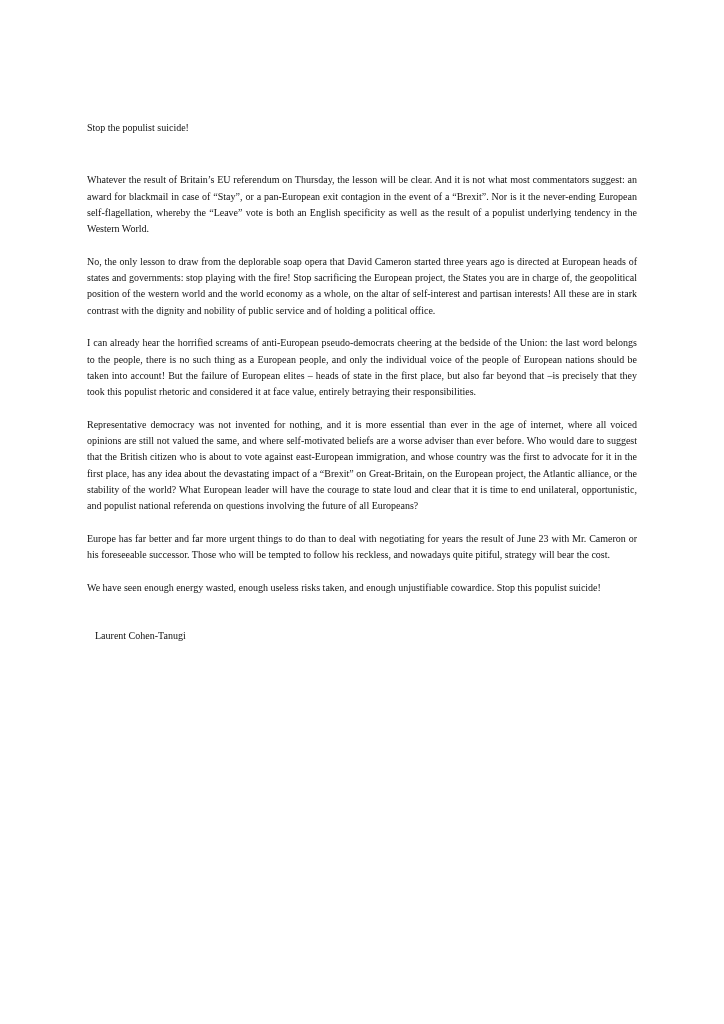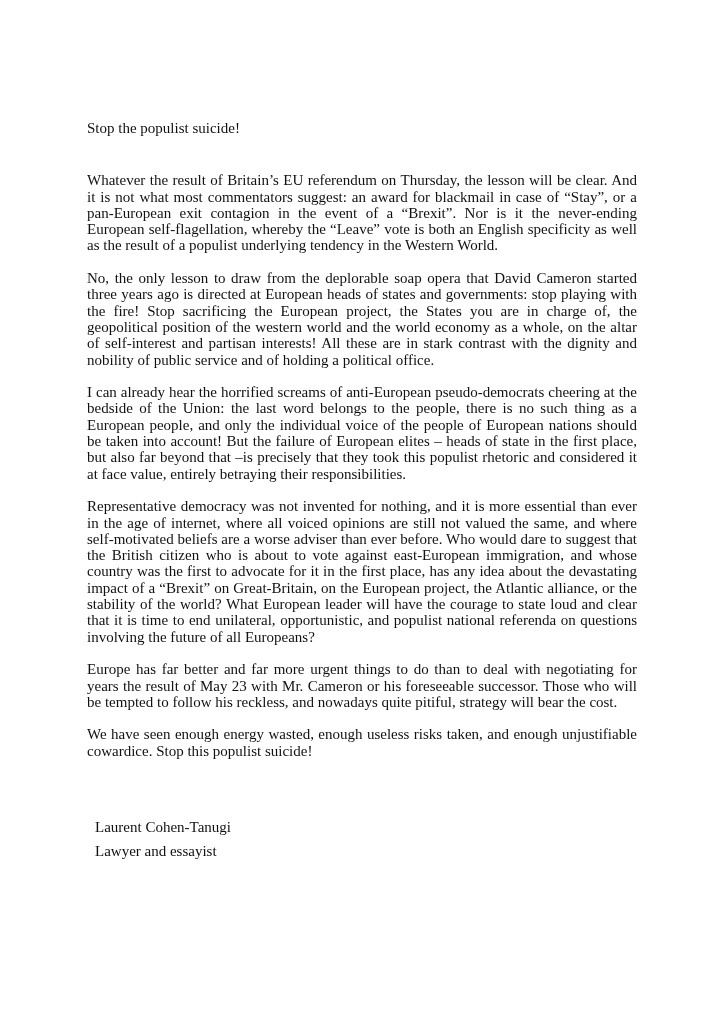--- a/index.html
+++ b/index.html
@@ -1,34 +1,33 @@
 <!DOCTYPE html>
 <html><head>
 <meta charset="utf-8">
 <style>
   html, body { margin: 0; padding: 0; background: #ffffff; }
   body { width: 724px; height: 1024px; position: relative; overflow: hidden; }
   .page {
     position: absolute; left: 87px; top: 120px; width: 550px;
     font-family: "Liberation Serif", "DejaVu Serif", serif;
-    font-size: 15px; line-height: 16.3px; color: #111;
+    font-size: 10px; line-height: 16.3px; color: #111;
   }
   .title { margin: 0 0 36px 0; }
   .para { margin: 0 0 16.3px 0; text-align: justify; }
-  .para.last { margin-bottom: 60px; }
+  .para.last { margin-bottom: 32px; }
   .sig { margin: 8px; }
 </style>
 </head>
 <body>
 
 <div class="page">
   <p class="title">Stop the populist suicide!</p>
   <p class="para">Whatever the result of Britain’s EU referendum on Thursday, the lesson will be clear. And it is not what most commentators suggest: an award for blackmail in case of “Stay”, or a pan-European exit contagion in the event of a “Brexit”. Nor is it the never-ending European self-flagellation, whereby the “Leave” vote is both an English specificity as well as the result of a populist underlying tendency in the Western World.</p>
   <p class="para">No, the only lesson to draw from the deplorable soap opera that David Cameron started three years ago is directed at European  heads of states and governments: stop playing with the fire! Stop sacrificing the European project, the States you are in charge of, the geopolitical position of the western world and the world economy as a whole, on the altar of self-interest and partisan interests! All these are in stark contrast with the dignity and nobility of public service and of holding a political office.</p>
   <p class="para">I can already hear the horrified screams of anti-European  pseudo-democrats cheering at the bedside of the Union: the last word belongs to the people, there is no such thing as a European people, and only the individual voice of  the people of European  nations should be taken  into account! But the failure of European elites – heads of state in the first place, but also far beyond that –is precisely that they took this populist rhetoric and considered it at face value, entirely betraying their responsibilities.</p>
   <p class="para">Representative democracy was not invented for nothing, and it is more essential than ever in the age of internet, where all voiced opinions are still not valued the same, and where self-motivated beliefs are a worse adviser than ever before. Who would dare to suggest that the British citizen who is about to vote against east-European immigration, and whose country was the first to advocate for it in the first place, has any idea about the devastating impact of a “Brexit” on Great-Britain, on the European project, the Atlantic alliance, or the stability of the world? What European  leader will have the courage to state loud and clear that it is time to end unilateral, opportunistic, and populist national referenda on questions involving the future of all Europeans?</p>
-  <p class="para">Europe has far better and far more urgent things to do than to deal with negotiating for years the result of May 23 with Mr. Cameron or his foreseeable successor. Those who will be tempted to follow his reckless, and nowadays quite pitiful, strategy will bear the cost.</p>
+  <p class="para">Europe has far better and far more urgent things to do than to deal with negotiating for years the result of June 23 with Mr. Cameron or his foreseeable successor. Those who will be tempted to follow his reckless, and nowadays quite pitiful, strategy will bear the cost.</p>
   <p class="para last">We have seen enough energy wasted, enough useless risks taken, and enough unjustifiable cowardice. Stop this populist suicide!</p>
   <div>
     <p class="sig">Laurent Cohen-Tanugi</p>
-    <p class="sig">Lawyer and essayist</p>
   </div>
 </div>
 
 </body></html>

